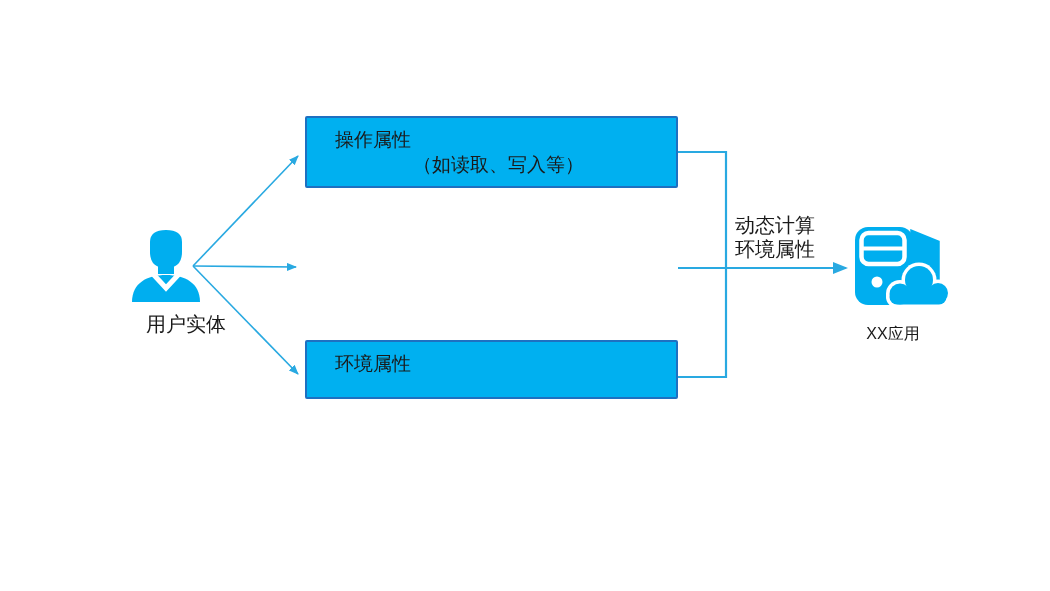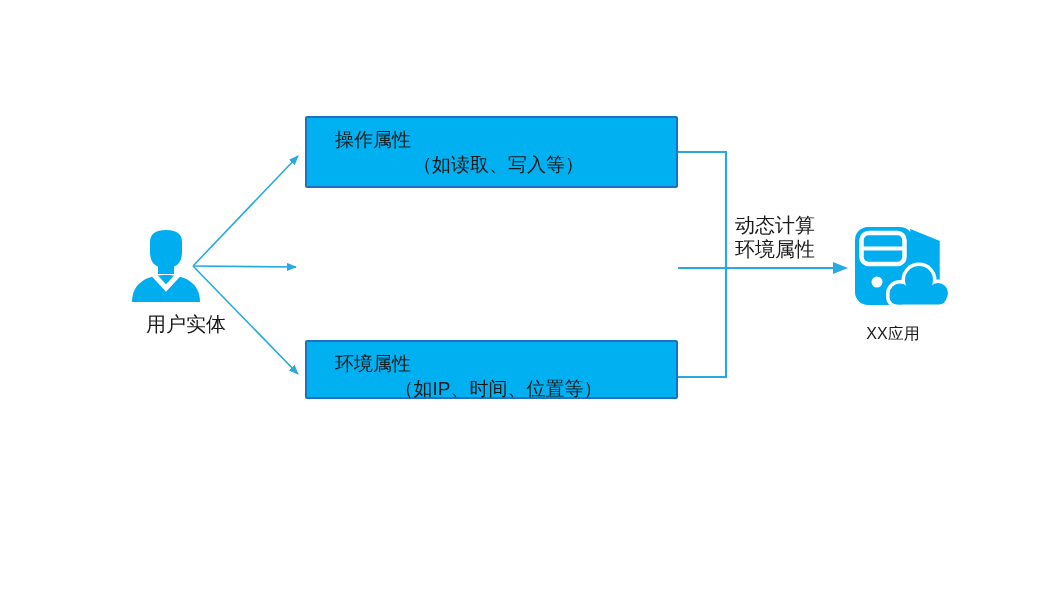--- a/index.html
+++ b/index.html
@@ -85,21 +85,20 @@
     </svg>
   </div>
   <div class="user-label">用户实体</div>
 
   <div class="attr-box box-1">
     <div class="title">操作属性</div>
     <div class="subtitle">（如读取、写入等）</div>
   </div>
   <div class="attr-box box-3">
     <div class="title">环境属性</div>
-    <div class="subtitle">（如IP、时间、位置等）</div>
   </div>
 
   <div class="decision-text">
     <div>动态计算</div>
     <div>环境属性</div>
   </div>
 
   <div class="app-icon-wrap">
     <svg viewBox="0 0 100 88" width="100" height="88" xmlns="http://www.w3.org/2000/svg">
 

